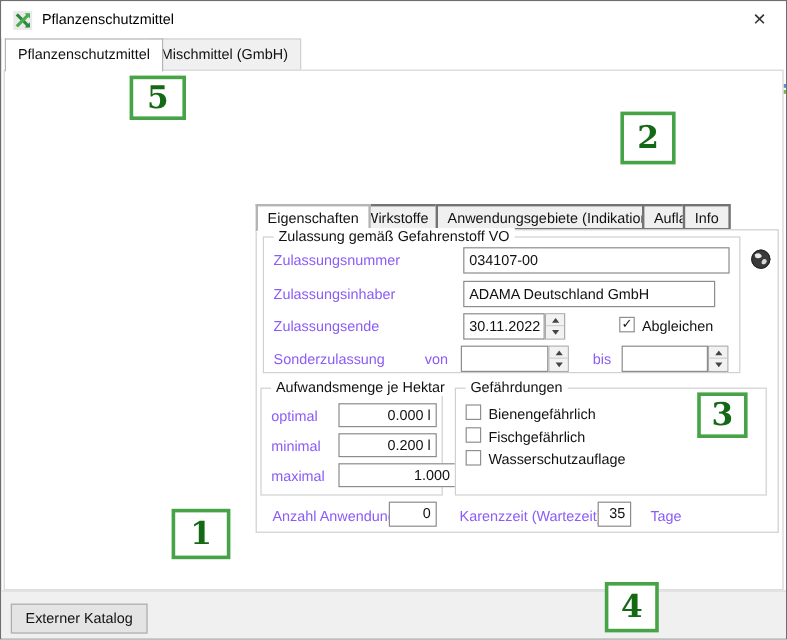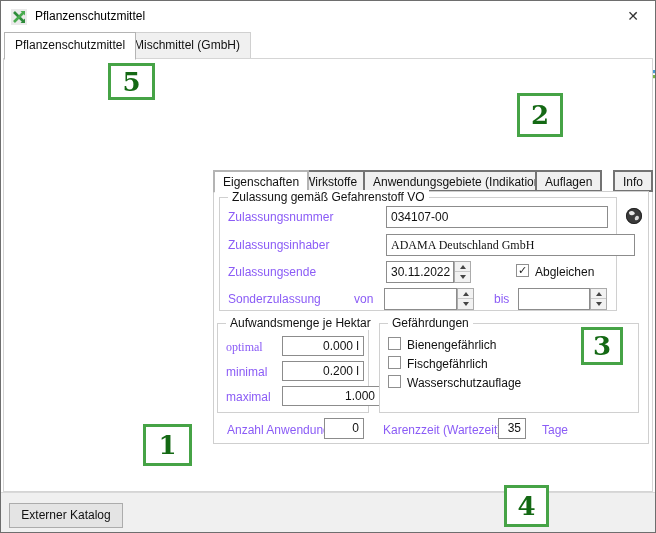--- a/index.html
+++ b/index.html
@@ -154,29 +154,29 @@
       </div>
   </div>
 
   <div class="lbl" style="left:218px;top:129px;">Preis je Einheit</div>
   <div class="input right-num" style="left:363px;top:123px;width:162px;height:23px;line-height:21px;">0.00 €</div>
 
   <div class="itab active" style="left:212px;">Eigenschaften</div>
   <div class="itab" style="left:293px;">Wirkstoffe</div>
   <div class="itab" style="left:362px;">Anwendungsgebiete (Indikation)</div>
   <div class="itab" style="left:534px;">Auflagen</div>
-  <div class="itab" style="left:568px;margin-left:44px;">Info</div>
+  <div class="itab" style="left:568px;">Info</div>
   <div class="itabpage"></div>
 
   <div class="group" style="left:218px;top:196px;width:398px;height:114px;">
     <div class="legend">Zulassung gemäß Gefahrenstoff VO</div>
     <div class="lbl" style="left:8px;top:12px;">Zulassungsnummer</div>
     <div class="input" style="left:166px;top:8px;width:222px;height:22px;line-height:20px;">034107-00</div>
     <div class="lbl" style="left:8px;top:40px;">Zulassungsinhaber</div>
-    <div class="input" style="left:166px;top:36px;width:249px;height:22px;line-height:20px;font-family:Liberation Serif, serif;">ADAMA Deutschland GmbH</div>
+    <div class="input" style="left:166px;top:36px;width:210px;height:22px;line-height:20px;">ADAMA Deutschland GmbH</div>
     <div class="lbl" style="left:8px;top:67px;">Zulassungsende</div>
     <div class="input" style="left:166px;top:63px;width:68px;height:22px;line-height:20px;">30.11.2022</div>
     <div class="spinner" style="left:234px;top:63px;height:22px;">
       <div class="spin-half up">
           <div class="spin-tri-up"></div>
         </div>
       <div class="spin-half down">
           <div class="spin-tri-down"></div>
         </div>
     </div>
@@ -208,21 +208,21 @@
     <svg width="18" height="18" viewBox="0 0 18 18">
       <circle cx="9" cy="9" r="8" fill="#3a3a3a"></circle>
       <path d="M4 5 Q7 3 9 5 Q11 7 8 8 Q4 9 4 5 Z" fill="#e8e8e8"></path>
       <path d="M11 9 Q14 8 14 11 Q13 14 10 13 Q9 11 11 9 Z" fill="#d8d8d8"></path>
       <circle cx="9" cy="9" r="7.6" fill="none" stroke="#1c1c1c" stroke-width="0.8"></circle>
     </svg>
   </div>
 
   <div class="group" style="left:216px;top:322px;width:152px;height:90px;">
     <div class="legend">Aufwandsmenge je Hektar</div>
-    <div class="lbl" style="left:8px;top:16px;font-family:Liberation Serif, serif;">optimal</div>
+    <div class="lbl" style="left:8px;top:16px;">optimal</div>
     <div class="input right-num" style="left:64px;top:12px;width:82px;height:20px;line-height:18px;">0.000 l</div>
     <div class="lbl" style="left:8px;top:41px;">minimal</div>
     <div class="input right-num" style="left:64px;top:37px;width:82px;height:20px;line-height:18px;">0.200 l</div>
     <div class="lbl" style="left:8px;top:66px;">maximal</div>
     <div class="input right-num" style="left:64px;top:62px;width:104px;height:20px;line-height:18px;">1.000 l</div>
   </div>
 
   <div class="group" style="left:378px;top:322px;width:260px;height:90px;">
     <div class="legend">Gefährdungen</div>
     <div class="cb-box" style="left:8px;top:13px;"></div>

